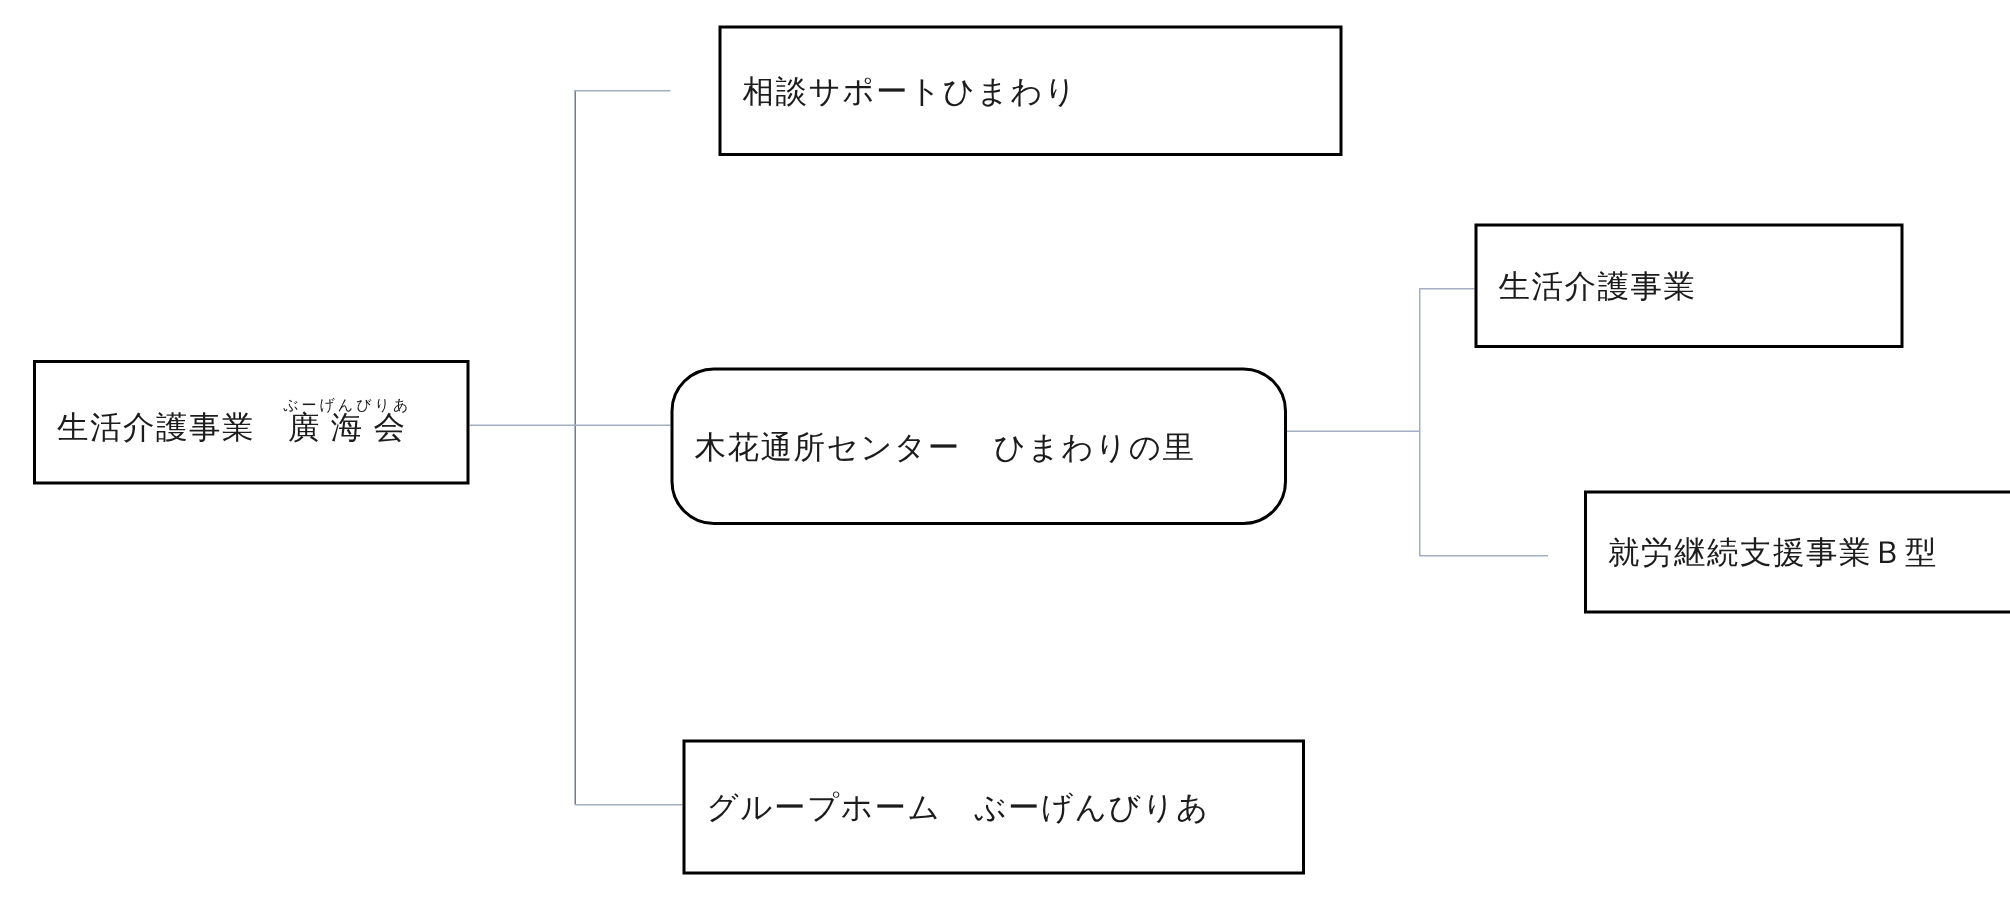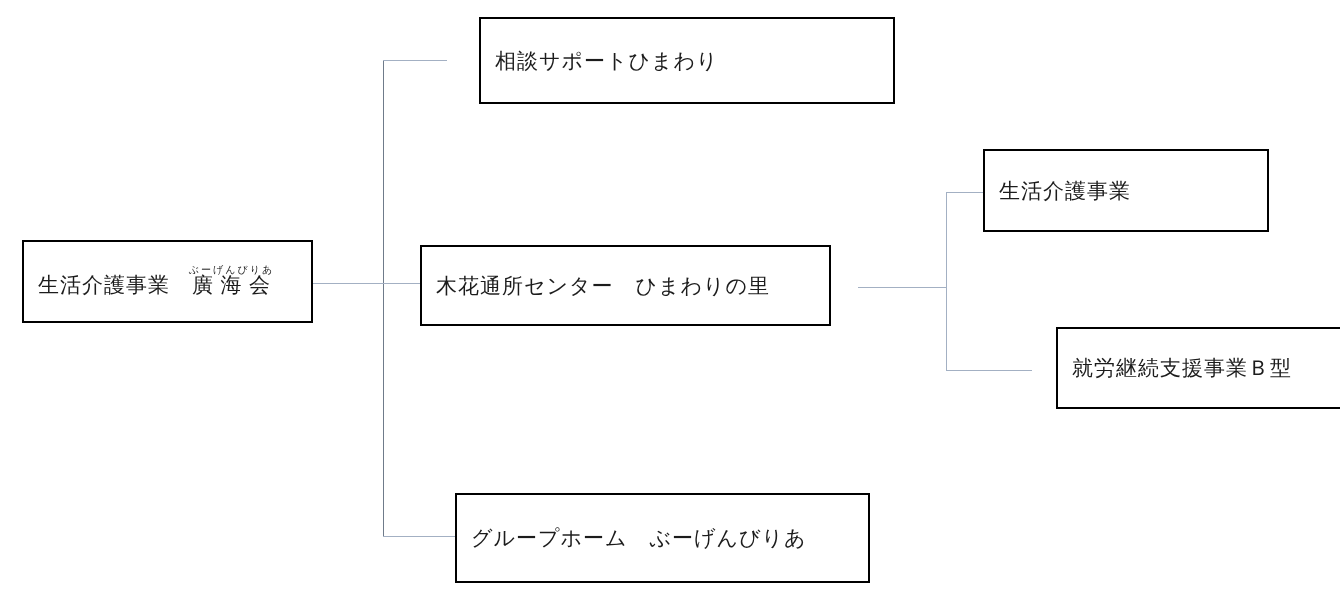--- a/index.html
+++ b/index.html
@@ -38,21 +38,21 @@
   ruby { ruby-position: over; }
   ruby rt {
     font-size: 10px;
     letter-spacing: 2px;
     text-align: center;
     color: var(--text, #1c1c1c);
   }
   
   #box-root      { left: 22px;   top: 240px; width: 291px; height: 83px; }
   #box-soudan    { left: 447px;  top: 17px;  width: 416px; height: 87px; margin-left: 32px; }
-  #box-kibana    { left: 420px;  top: 245px; width: 411px; height: 81px; }
+  #box-kibana    { left: 447px;  top: 245px; width: 411px; height: 105px; border-radius: 29px; }
   #box-group     { left: 455px;  top: 493px; width: 415px; height: 90px; }
   #box-seikatsu  { left: 983px; top: 149px; width: 286px; height: 83px; }
   #box-shurou    { left: 1056px; top: 327px; width: 288px; height: 82px; }
   
   #conn-root-out        { left: 313px; top: 283px; width: 70px;  }
   #trunk-left           { left: 383px; top: 60px;  height: 476px; }
   #conn-branch-top      { left: 383px; top: 60px;  width: 64px;  }
   #conn-branch-mid      { left: 383px; top: 283px; width: 64px;  }
   #conn-branch-bottom   { left: 383px; top: 536px; width: 72px;  }
   #conn-kibana-out      { left: 858px; top: 287px; width: 88px;  }

